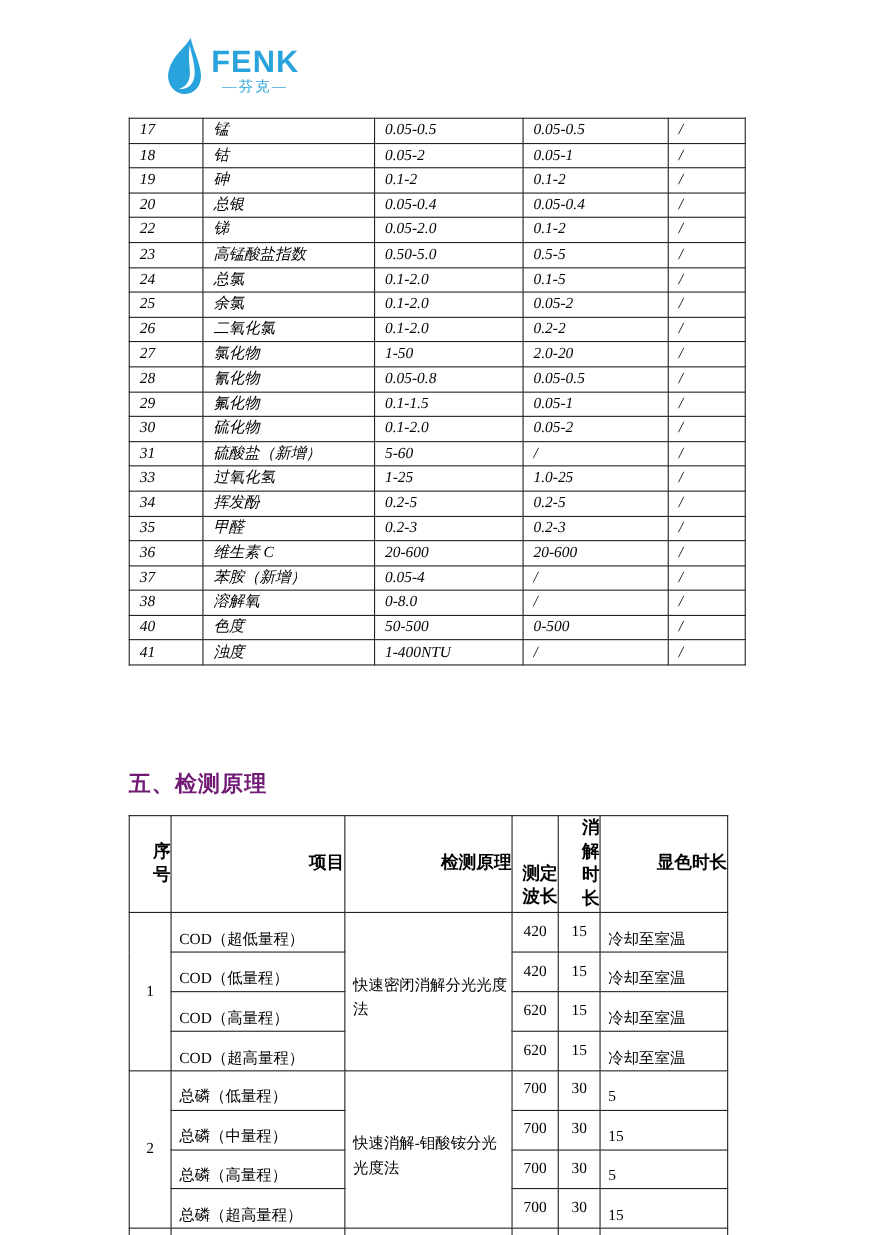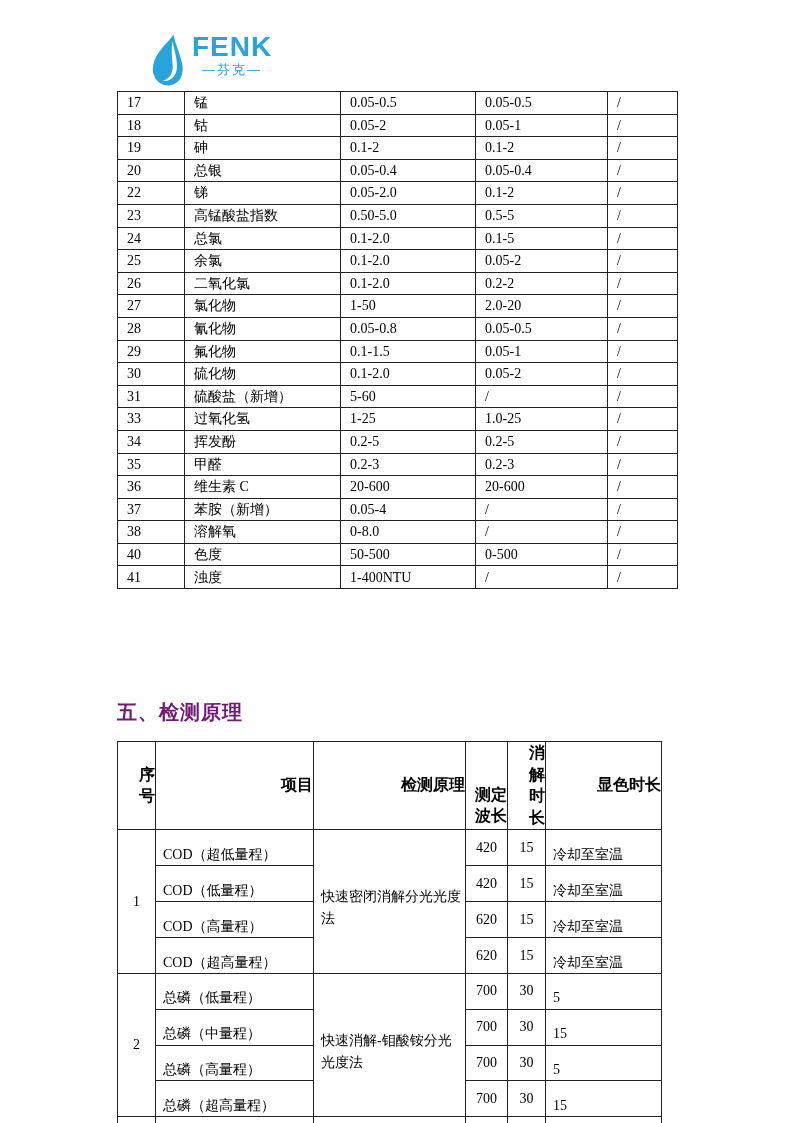--- a/index.html
+++ b/index.html
@@ -2,36 +2,36 @@
 <html><head>
 <meta charset="utf-8">
 <style>
   html,body{margin:0;padding:0;}
   body{
     width:794px;height:1123px;background:#ffffff;position:relative;
     font-family:"Liberation Serif","DejaVu Serif",serif;color:#000;
     overflow:hidden;
   }
   
-  .logo{position:absolute;left:147px;top:33px;display:flex;align-items:flex-start;}
+  .logo{position:absolute;left:147px;top:33px;display:flex;align-items:flex-end;}
   .logo svg{display:block;}
   .logo-text{margin-left:5px;display:flex;flex-direction:column;align-items:center;}
   .brand{
     font-family:"Liberation Sans","DejaVu Sans",sans-serif;
     font-weight:800;font-size:28px;line-height:1;color:#29a3dc;letter-spacing:1px;
   }
   .brand-sub{
-    font-family:Liberation Sans, sans-serif;
+    font-family:Liberation Serif, serif;
     font-size:13px;line-height:1.2;color:#29a3dc;letter-spacing:2px;margin-top:1px;
   }
   
   table{border-collapse:collapse;table-layout:fixed;position:absolute;}
   td,th{border:1px solid #222;vertical-align:middle;overflow:hidden;}
   
-  #t1{left:117px;top:91px;width:560px;}
+  #t1{left:117px;top:107px;width:560px;font-style:italic;}
   #t1 td{
     height:21.6px;font-size:14px;line-height:1.1;
     padding:0 2px 0 9px;text-align:left;white-space:nowrap;
   }
   
   .section-heading{
     position:absolute;left:117px;top:699px;margin:0;
     font-family:"Liberation Sans","DejaVu Sans",sans-serif;
     font-size:20px;font-weight:bold;color:#701a75;letter-spacing:1px;
   }

